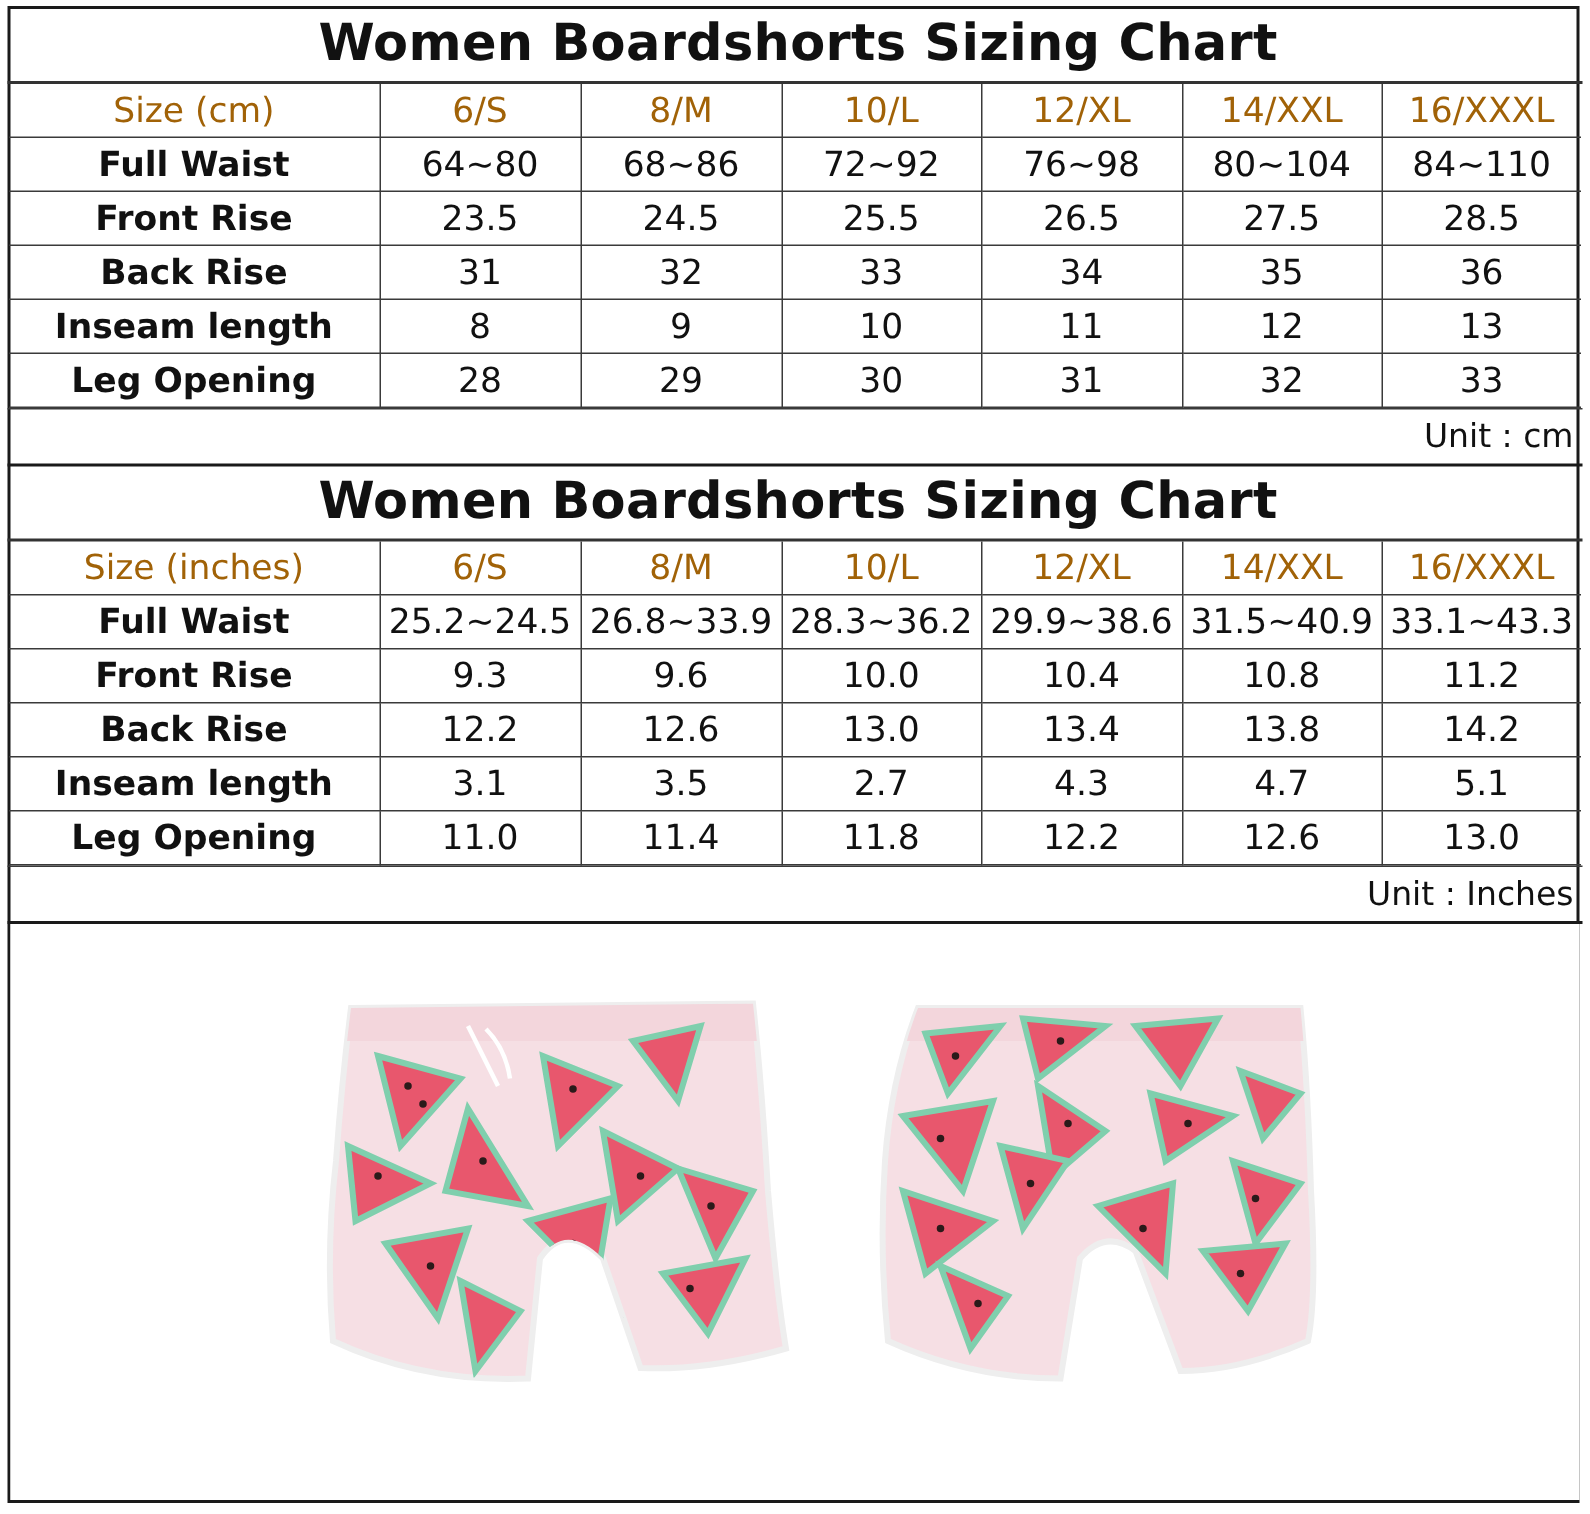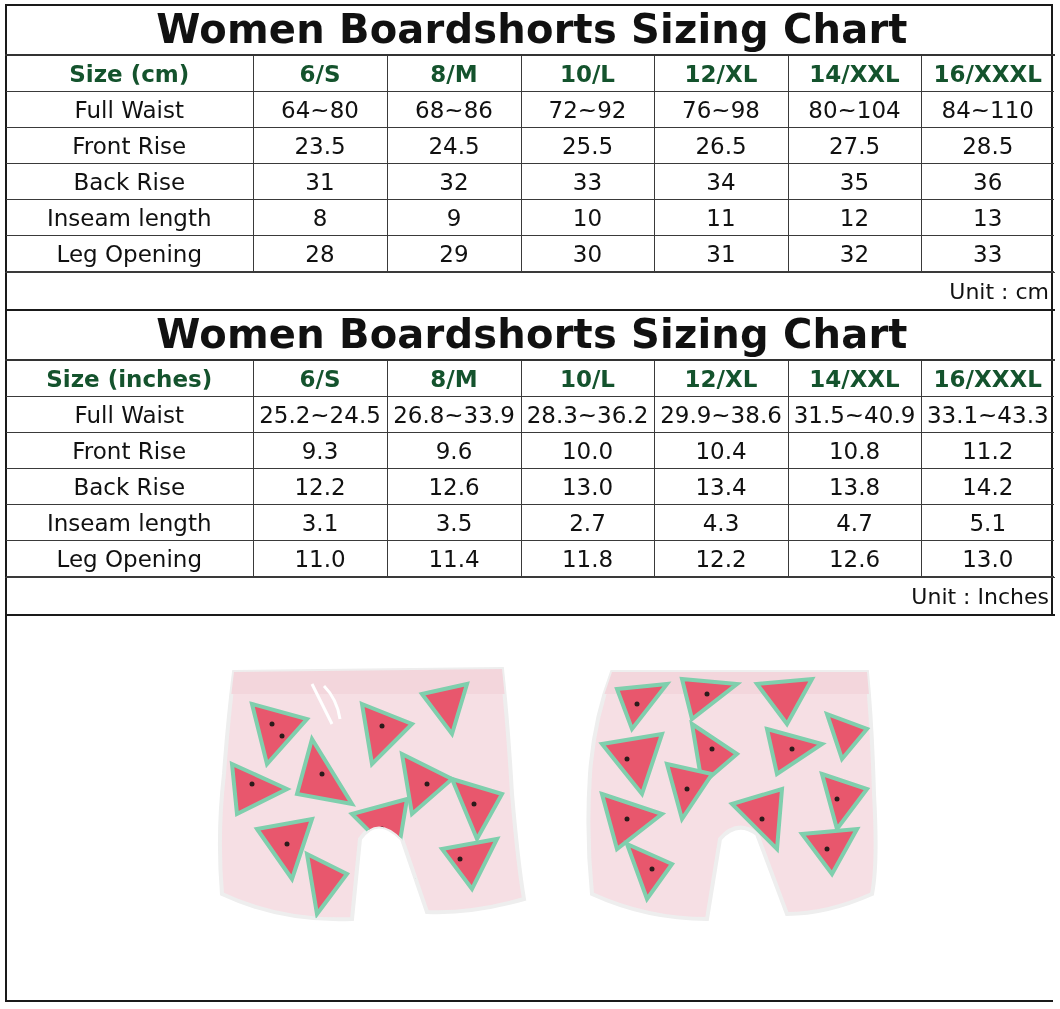--- a/index.html
+++ b/index.html
@@ -1,28 +1,28 @@
 <!DOCTYPE html>
 <html><head>
 <meta charset="utf-8">
 <style>
   html, body { margin: 0; padding: 0; background: #ffffff; }
   body { width: 1060px; height: 1009px; position: relative; overflow: hidden; font-family: "DejaVu Sans", sans-serif; color: #111; }
   .frame { position: absolute; left: 5px; top: 4px; width: 1048px; height: 998px; border: 2px solid #1a1a1a; box-sizing: border-box; }
   .section { position: absolute; left: 5px; width: 1050px; box-sizing: border-box; }
   .sec1 { top: 4px; }
   .sec2 { top: 309px; }
-  .title { height: 50px; border-bottom: 2px solid #333; display: flex; align-items: center; justify-content: center; font-weight: bold; font-size: 40px; letter-spacing: 0.2px; color: #111; padding-left: 4px; }
+  .title { height: 50px; border-bottom: 2px solid #333; display: flex; align-items: center; justify-content: center; font-weight: bold; font-size: 34px; letter-spacing: 0.2px; color: #111; padding-left: 4px; }
   table.grid { border-collapse: collapse; width: 1048px; table-layout: fixed; margin-left: 1px; }
   table.grid td { border: 1.5px solid #3a3a3a; text-align: center; height: 35px; padding: 0; font-size: 23px; white-space: nowrap; }
   table.grid tr:first-child td { border-top: none; }
   table.grid td:first-child { border-left: none; }
   table.grid td:last-child { border-right: none; }
-  td.lbl { font-weight: normal; font-size: 23px; }
-  td.hdr { color: #14532d; font-weight: bold; font-size: 23px; }
+  td.lbl { font-weight: bold; font-size: 23px; }
+  td.hdr { color: #a16207; font-weight: normal; font-size: 23px; }
   .unit { height: 36px; display: flex; align-items: center; justify-content: flex-end; padding-right: 6px; font-size: 22px; border-bottom: 2px solid #1a1a1a; text-align: right; }
   .imgarea { position: absolute; left: 7px; top: 616px; width: 1046px; height: 384px; background: #fff; }
   .short { position: absolute; top: 48px; }
 </style>
 </head>
 <body>
 
 <div class="frame"></div>
 
 <div class="section sec1">

